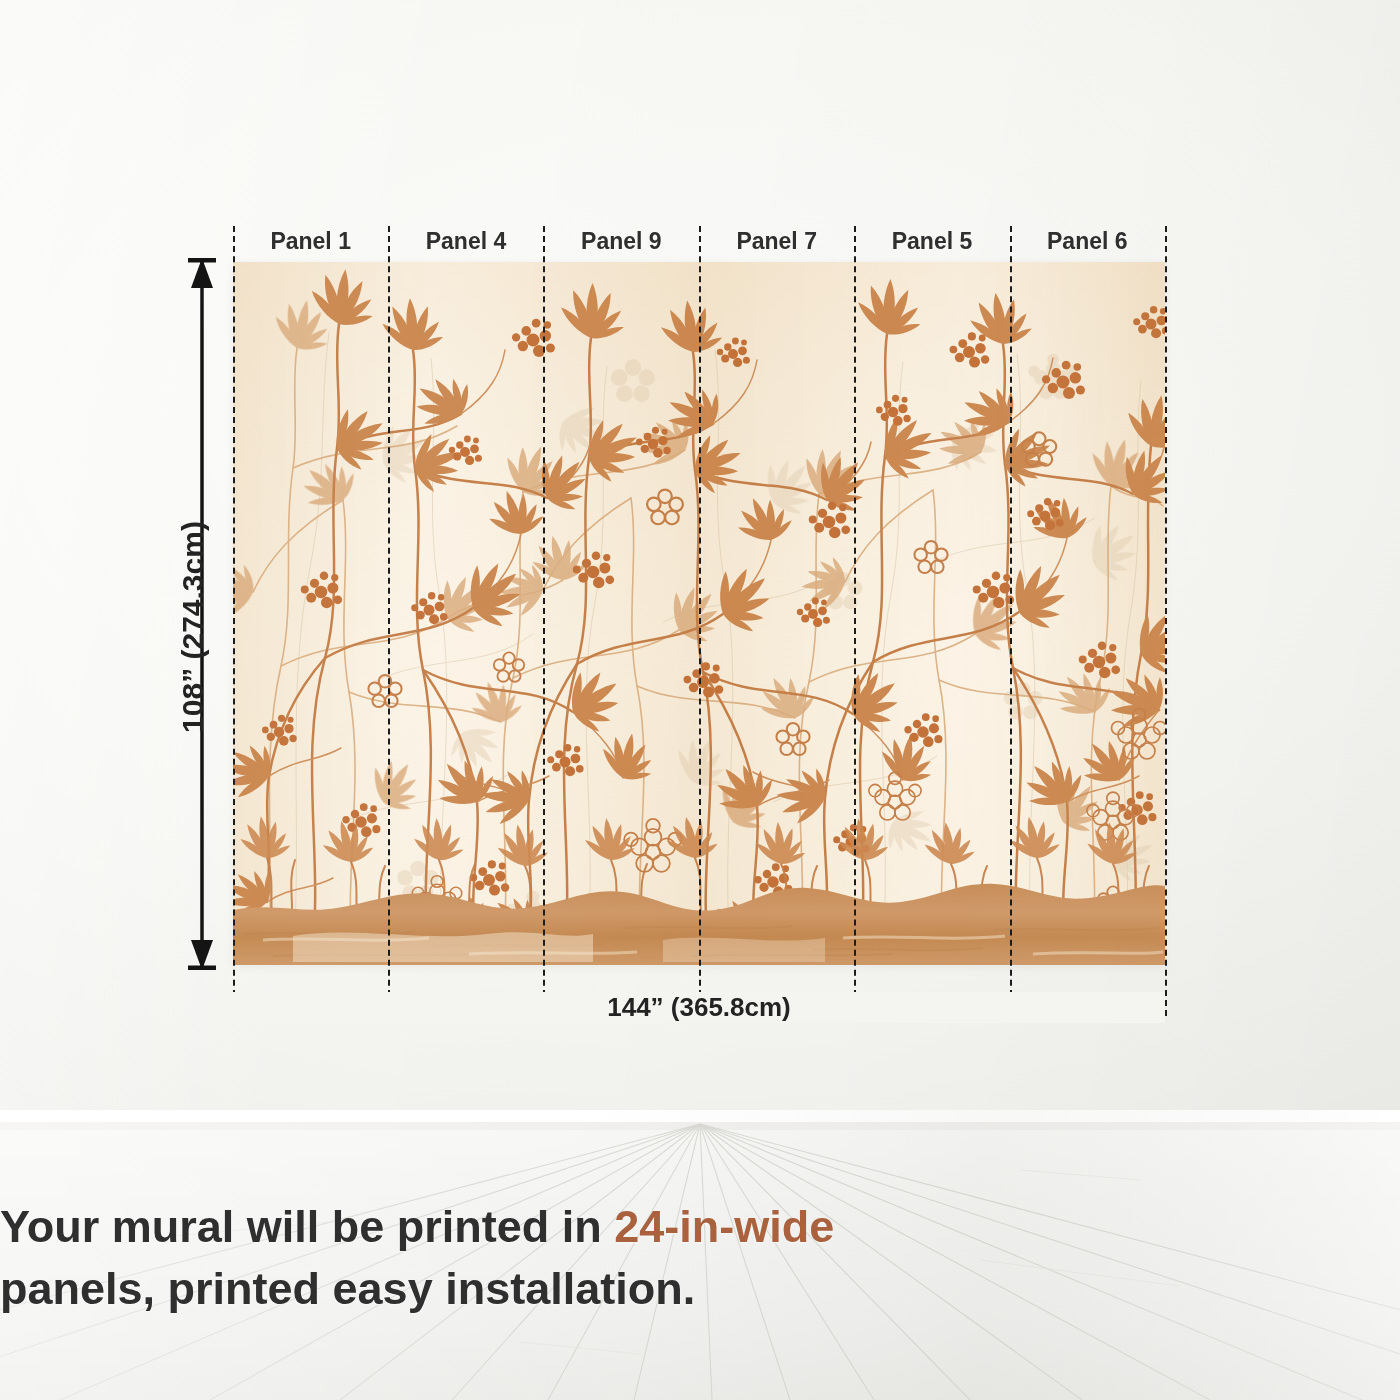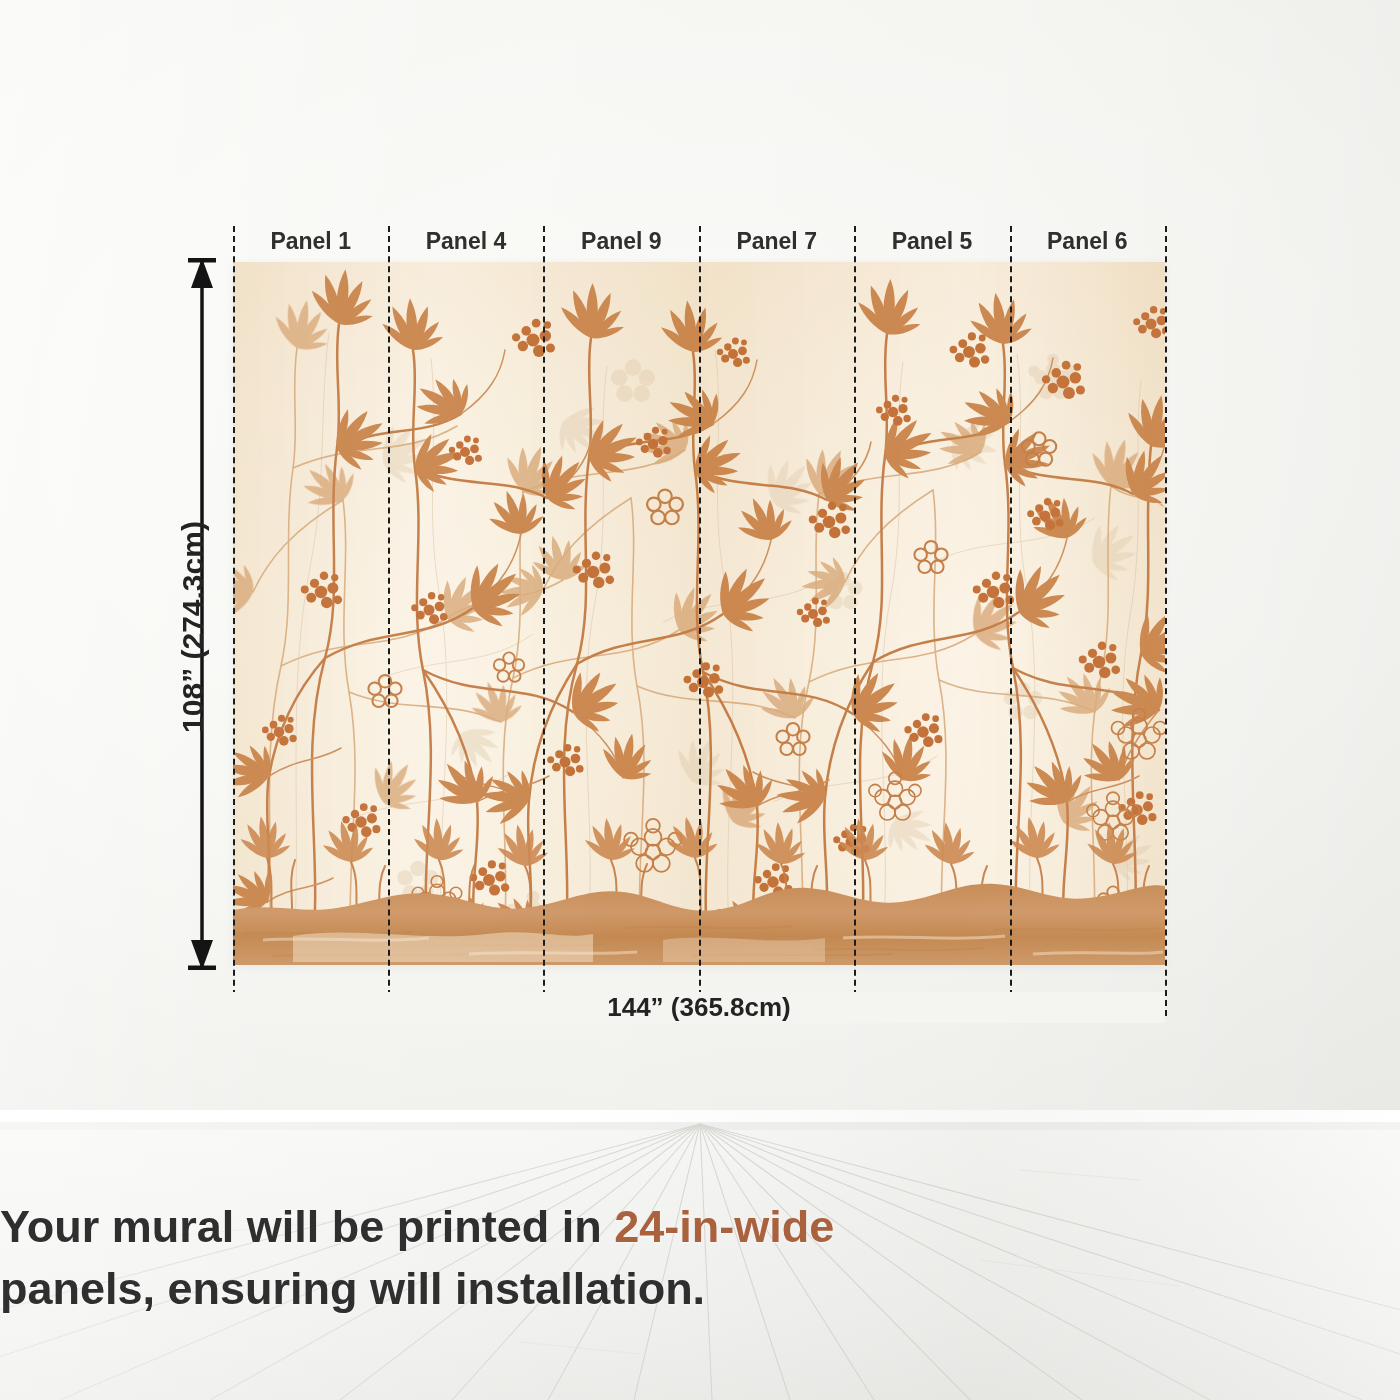--- a/index.html
+++ b/index.html
@@ -552,16 +552,16 @@
         <line x1="980" y1="150" x2="1180" y2="176"></line>
         <line x1="520" y1="232" x2="640" y2="244"></line>
         <line x1="1020" y1="60" x2="1140" y2="70"></line>
       </g>
       <rect x="0" y="0" width="1400" height="290" fill="url(#floorSheen)"></rect>
     </svg>
   </div>
 
   <div class="caption">
     <span>Your mural will be printed in </span><span class="hl">24-in-wide</span>
-    <span class="caption-l2">panels, ensuring will installation.</span>
+    <span class="caption-l2">panels, printed easy installation.</span>
   </div>
 
 </div>
 
 </body></html>

